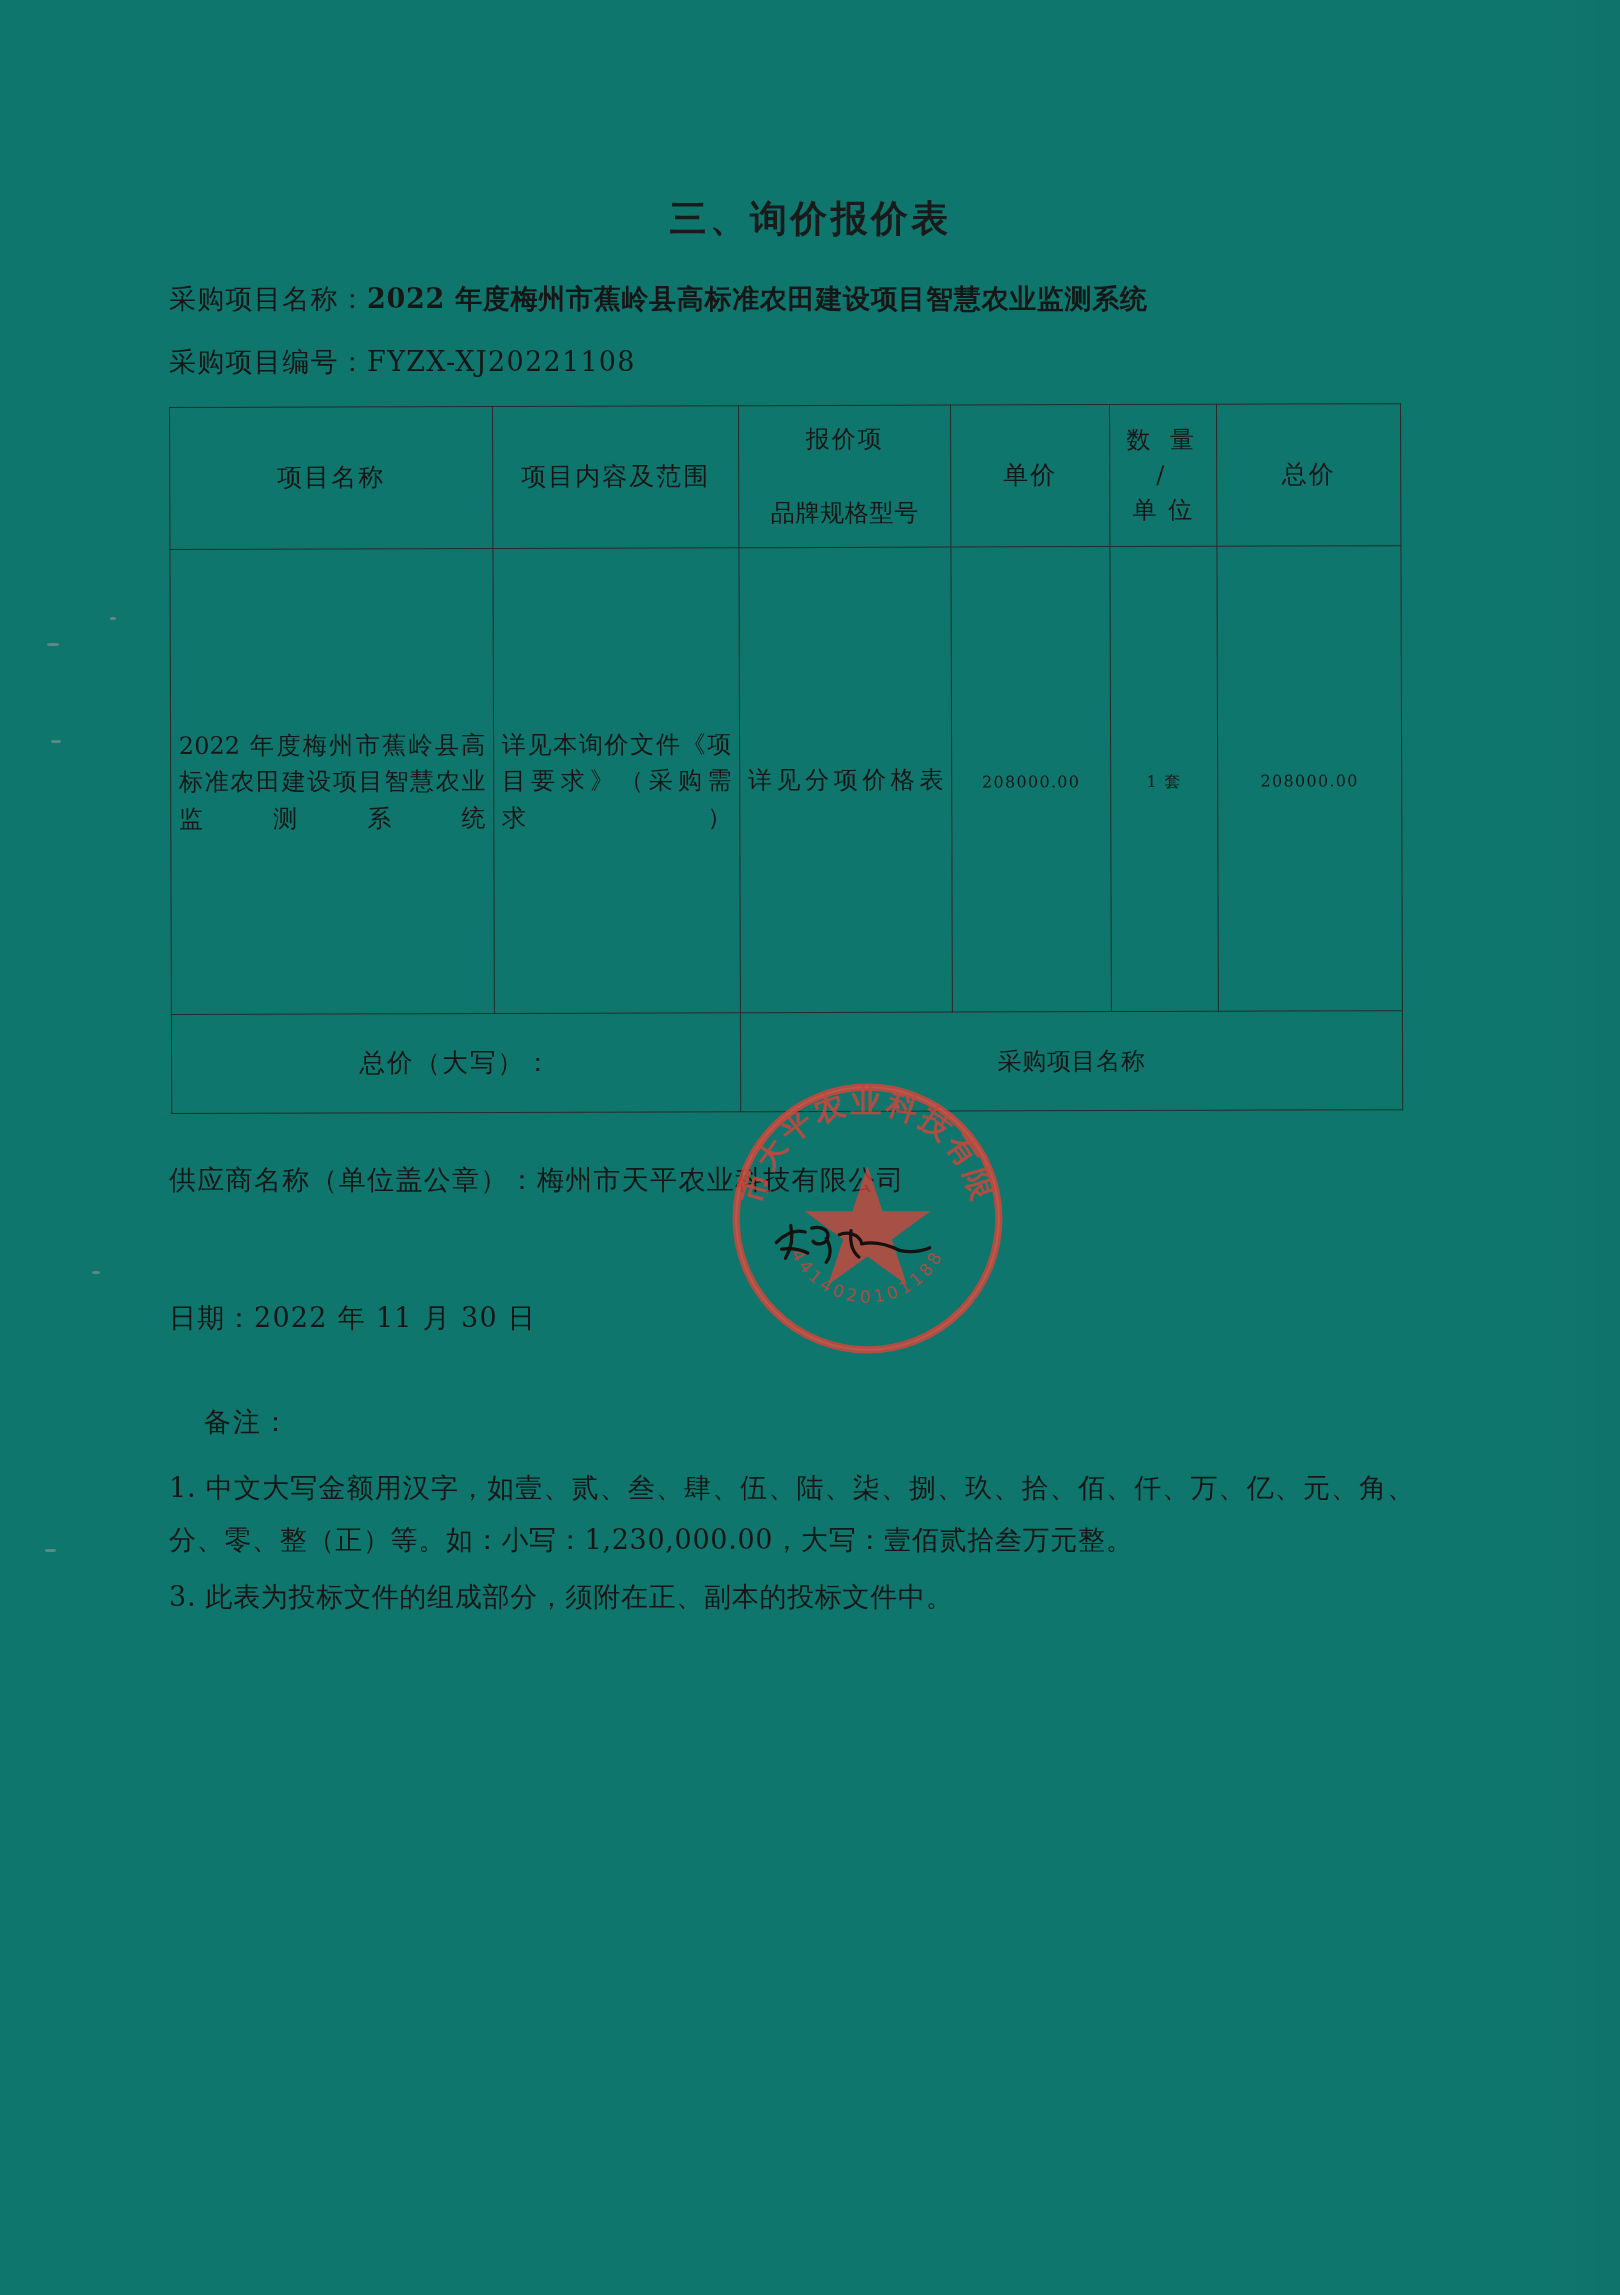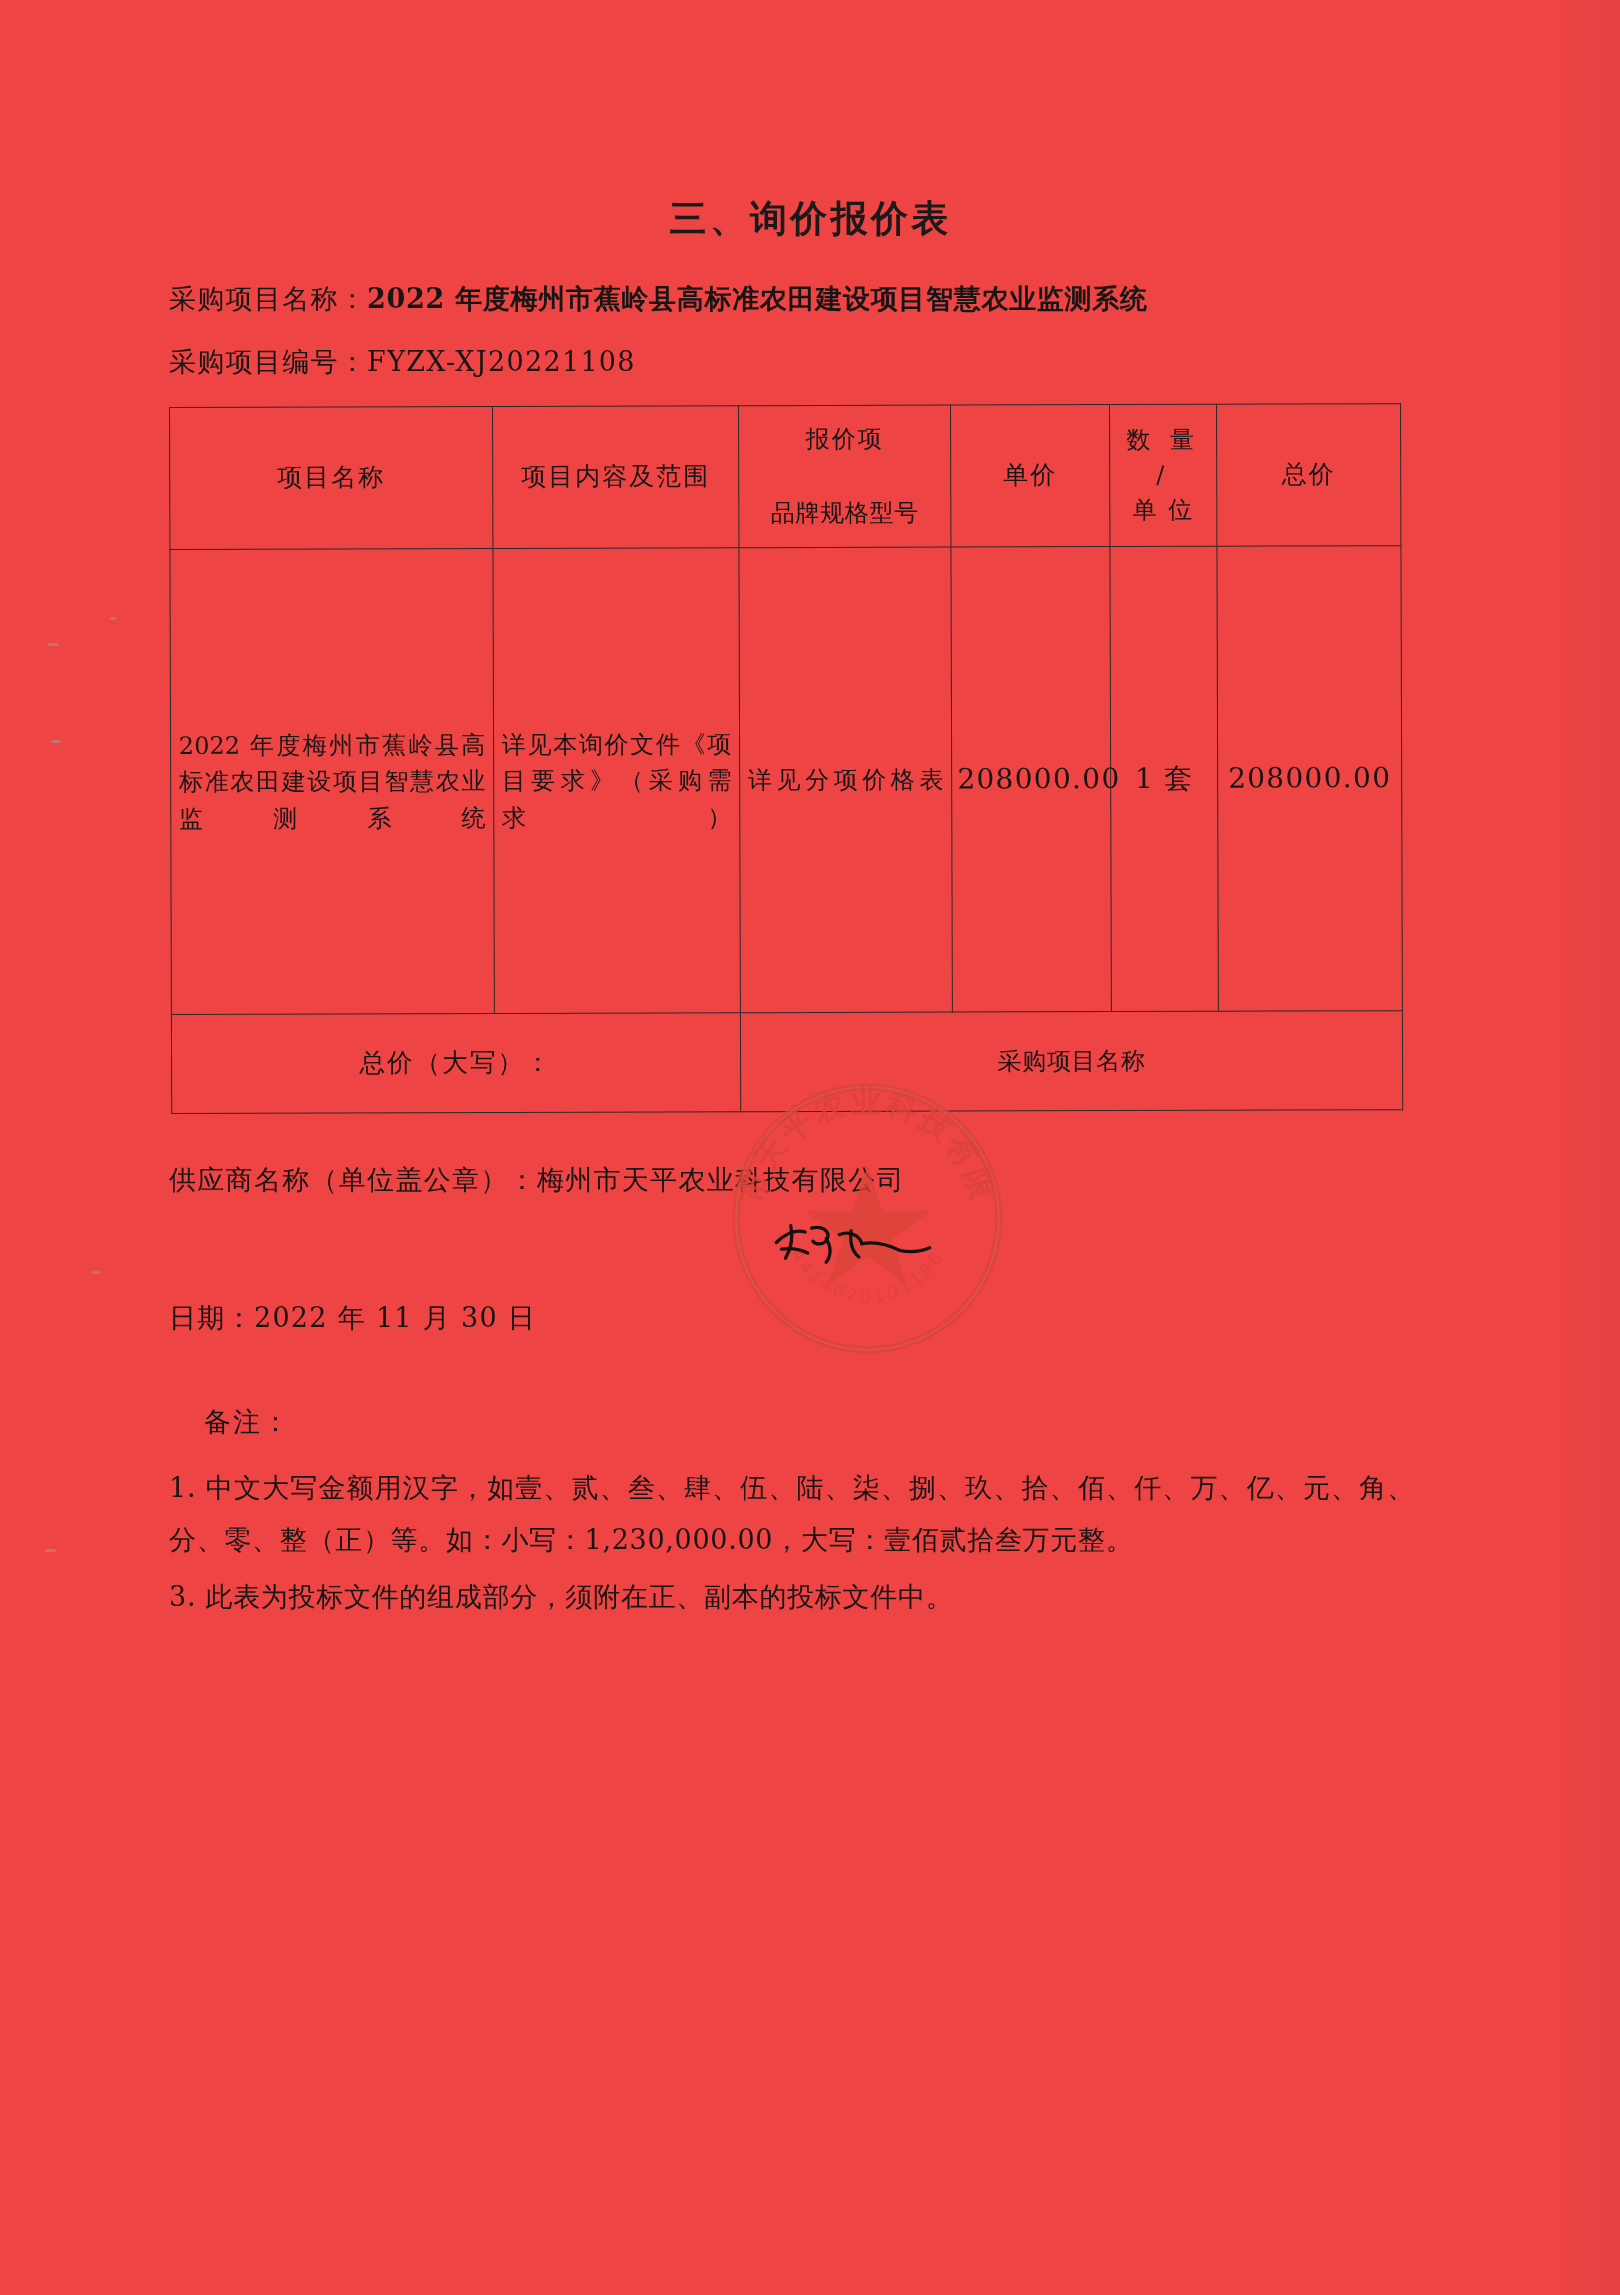--- a/index.html
+++ b/index.html
@@ -13,21 +13,21 @@
     position: relative;
     font-family: "DejaVu Serif", "Liberation Serif", serif;
     color: #1b1b1b;
     overflow: hidden;
   }
 
   
   #page {
     position: absolute;
     inset: 0;
-    background: #ef4444;
+    background: #0f766e;
     text-decoration: underline;
   }
   
   #page::after {
     content: "";
     position: absolute;
     top: 0; right: 0; bottom: 0;
     width: 79px;
     background: linear-gradient(to right, rgba(0,0,0,0), rgba(0,0,0,0.030));
     pointer-events: none;
@@ -113,21 +113,21 @@
     text-align: justify;
     text-align-last: justify;
     padding: 0 2.6px;
     font-size: 24px;
     line-height: 1.52;
     letter-spacing: 0px;
   }
   .num {
     font-family: "DejaVu Serif", "Liberation Serif", serif;
     letter-spacing: 1.3px;
-    font-size: 28px;
+    font-size: 16px;
   }
   .sum-label {
     letter-spacing: 2px;
     font-size: 25.6px;
   }
   .sum-value {
     text-align: left;
     padding-left: 11.8px;
     letter-spacing: 2px;
     font-size: 25.6px;

